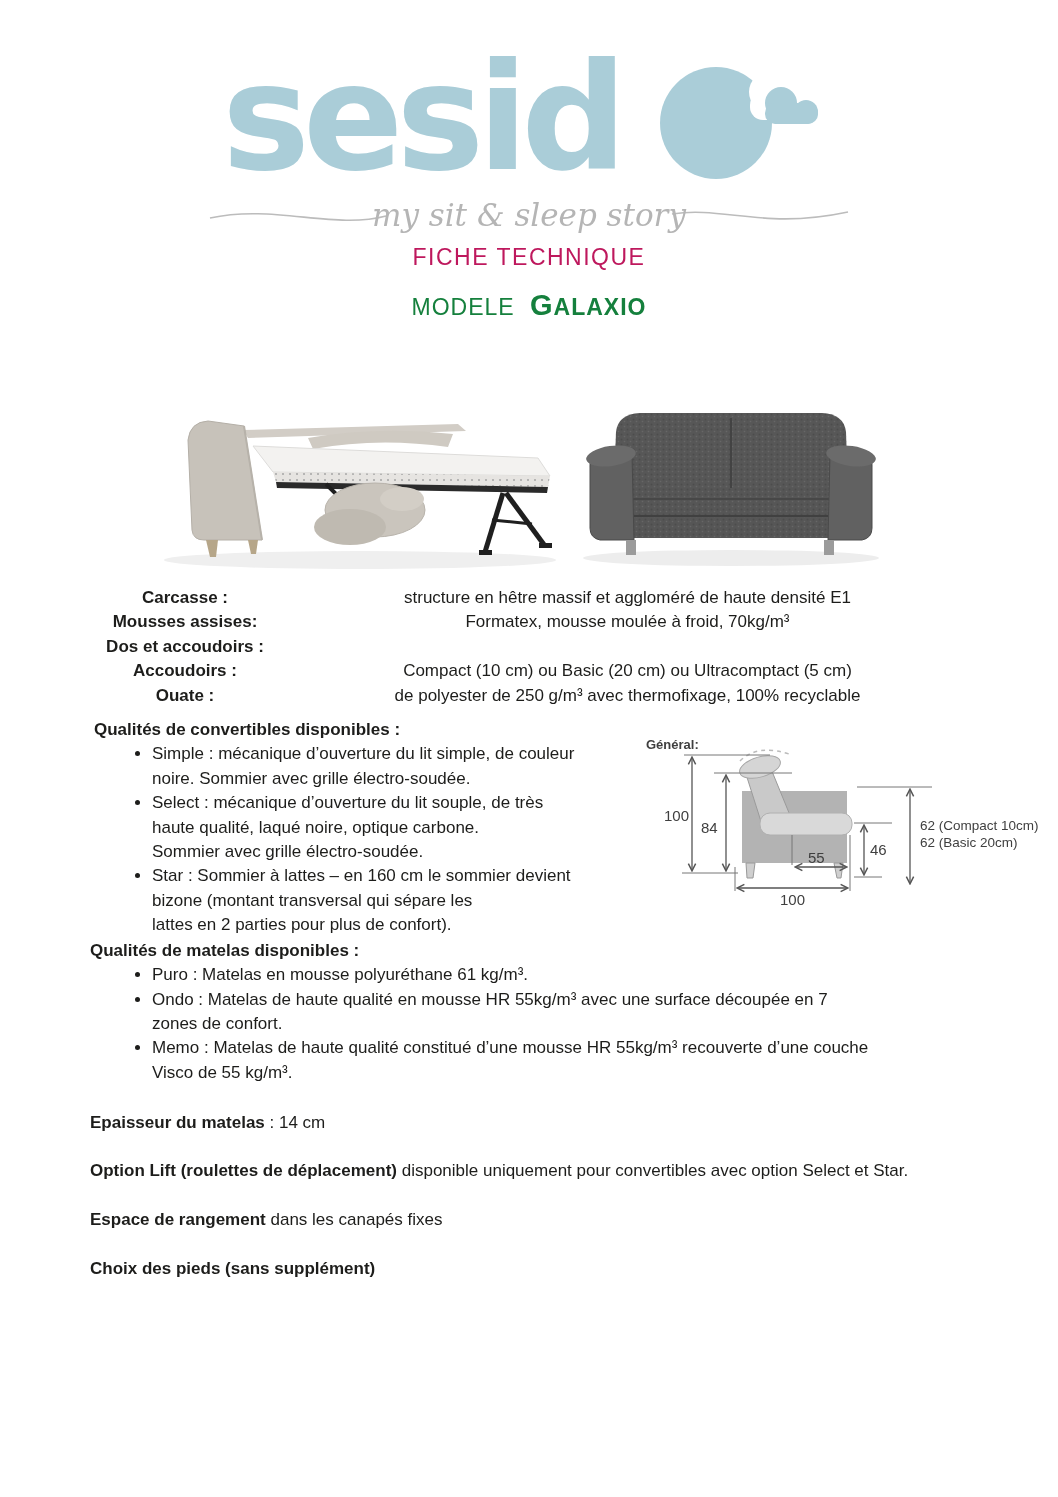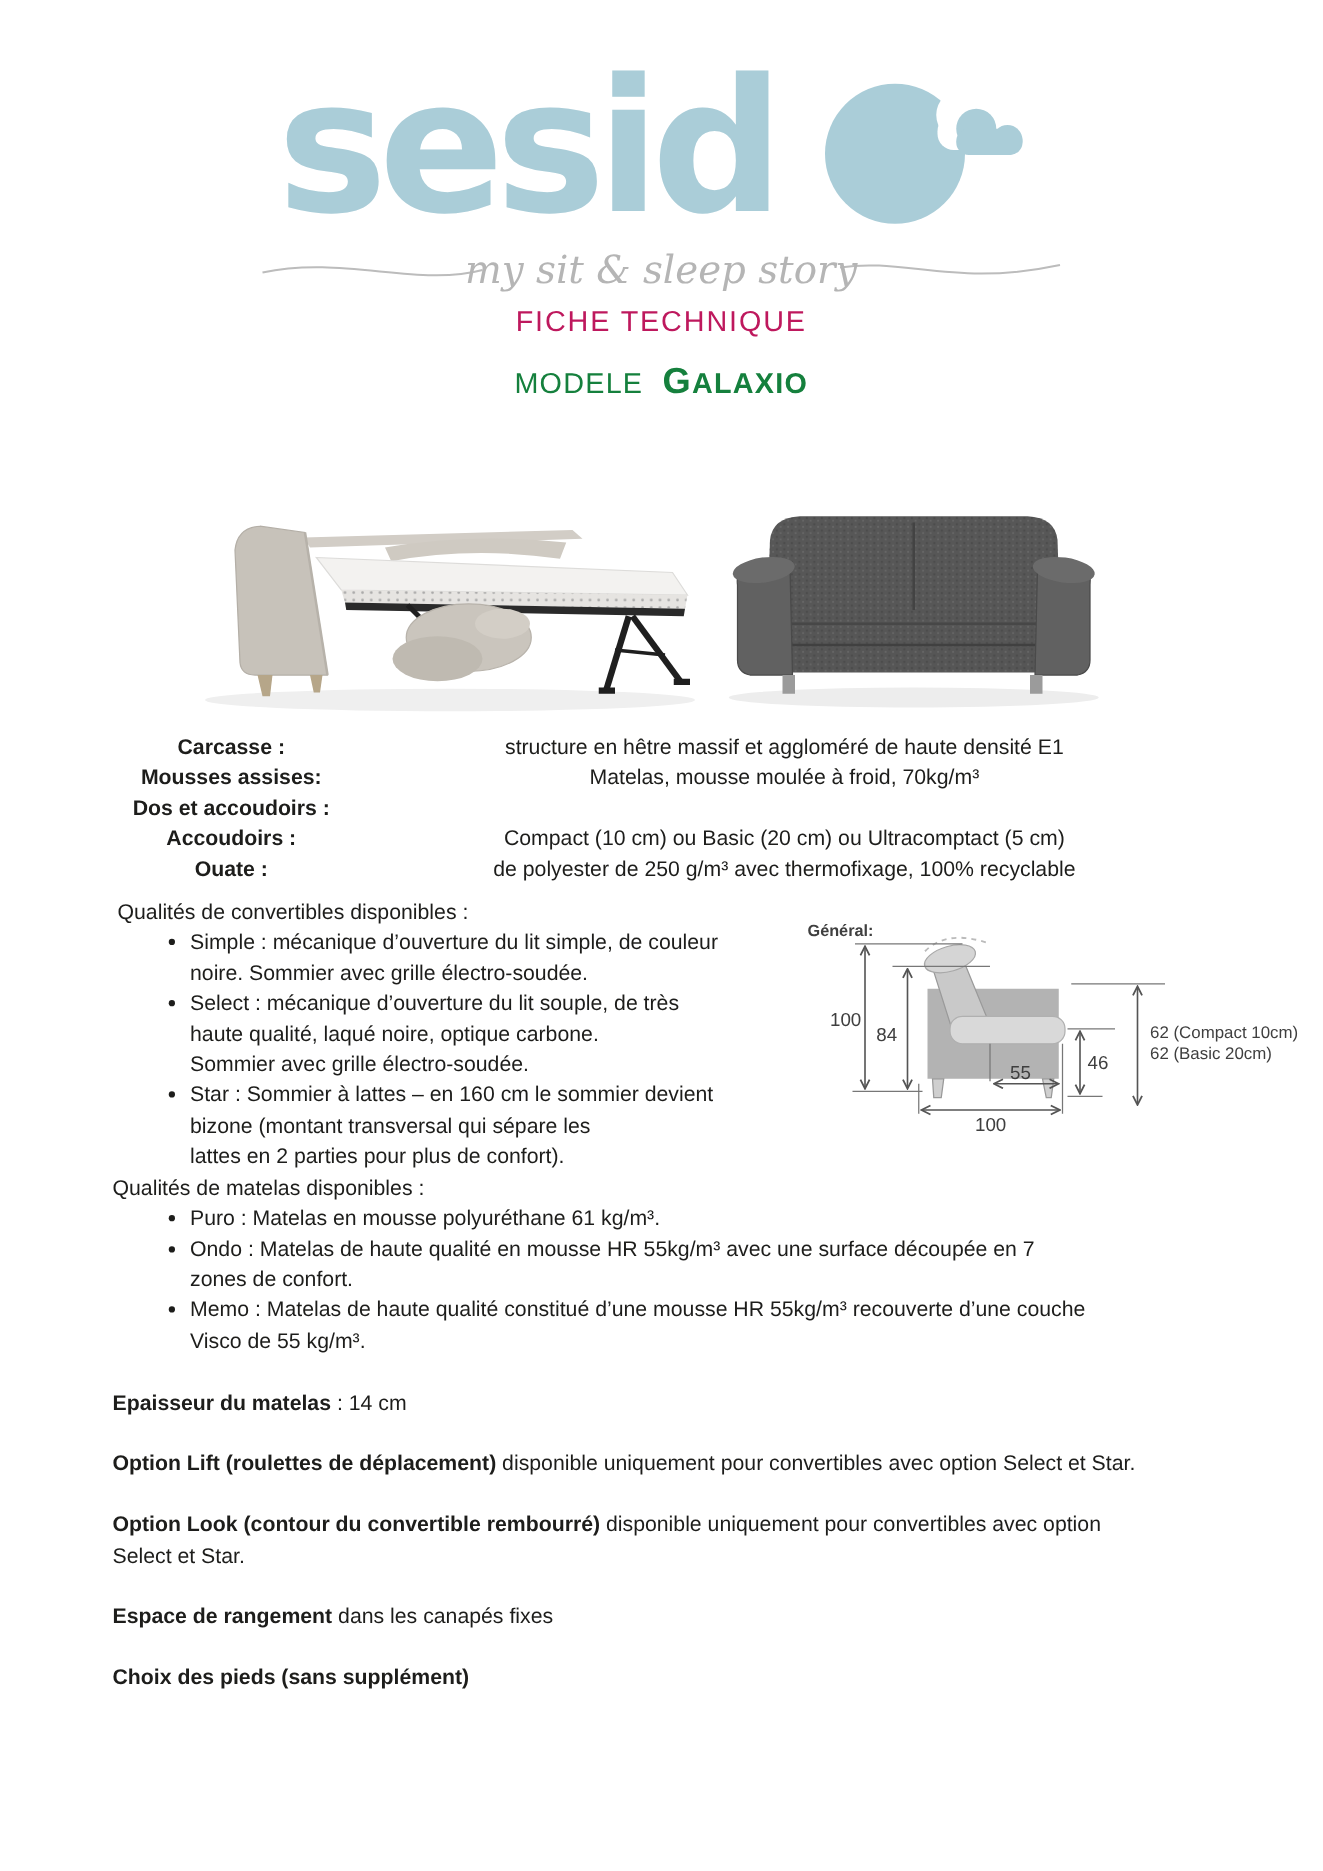--- a/index.html
+++ b/index.html
@@ -43,21 +43,21 @@
   .photo-right { position: absolute; left: 572px; top: 398px; }
 
   
   .content {
     position: absolute; left: 90px; top: 586px; width: 885px;
     font-size: 17px; line-height: 24.4px; color: #1d1d1b;
   }
   .spec-row { display: flex; text-align: center; }
   .spec-label { width: 190px; flex: none; font-weight: 700; }
   .spec-value { flex: 1; }
-  .section-heading { font-weight: 400; margin: 0; }
+  .section-heading { font-weight: 700; margin: 0; }
   .conv-heading { margin-top: 10px; margin-left: 4px; }
   .mat-heading { margin-top: 1px; }
   ul.bullets { margin: 0; padding-left: 62px; list-style: disc outside; }
   ul.bullets li { margin: 0; }
   .btxt { white-space: pre-line; display: block; }
   .conv-list li { max-width: 510px; }
   .footer-block { margin-top: 1px; }
   .fline { margin: 0; white-space: pre-line; }
   .fline strong { font-weight: 700; }
 
@@ -201,21 +201,21 @@
 
   <div class="content">
 
     <div class="specs">
       <div class="spec-row">
         <span class="spec-label">Carcasse :</span>
         <span class="spec-value">structure en hêtre massif et aggloméré de haute densité E1</span>
       </div>
       <div class="spec-row">
         <span class="spec-label">Mousses assises:</span>
-        <span class="spec-value">Matelas, mousse moulée à froid, 70kg/m³</span>
+        <span class="spec-value">Formatex, mousse moulée à froid, 70kg/m³</span>
       </div>
       <div class="spec-row">
         <span class="spec-label">Dos et accoudoirs :</span>
       </div>
       <div class="spec-row">
         <span class="spec-label">Accoudoirs :</span>
         <span class="spec-value">Compact (10 cm) ou Basic (20 cm) ou Ultracomptact (5 cm)</span>
       </div>
       <div class="spec-row">
         <span class="spec-label">Ouate :</span>
@@ -257,24 +257,20 @@
     </ul>
 
     <div class="footer-block">
       <p class="fline">
         <strong>Epaisseur du matelas</strong><span> : 14 cm</span>
       </p>
       <p class="fline">
         <strong>Option Lift (roulettes de déplacement)</strong><span> disponible uniquement pour convertibles avec option Select et Star.</span>
       </p>
       <p class="fline">
-        <strong>Option Look (contour du convertible rembourré)</strong><span> disponible uniquement pour convertibles avec option
-Select et Star.</span>
-      </p>
-      <p class="fline">
         <strong>Espace de rangement</strong><span> dans les canapés fixes</span>
       </p>
       <p class="fline">
         <strong>Choix des pieds (sans supplément)</strong><span></span>
       </p>
     </div>
 
   </div>
 </div>
 

